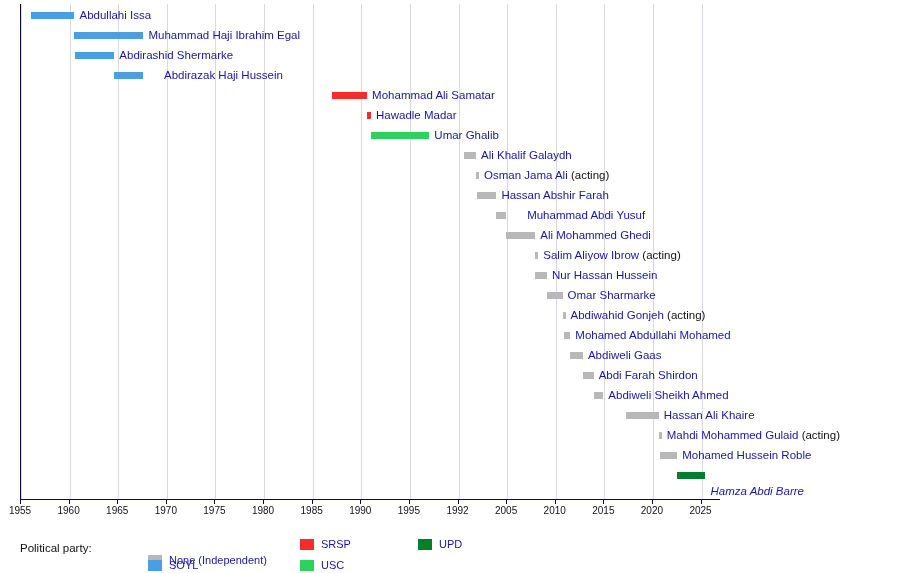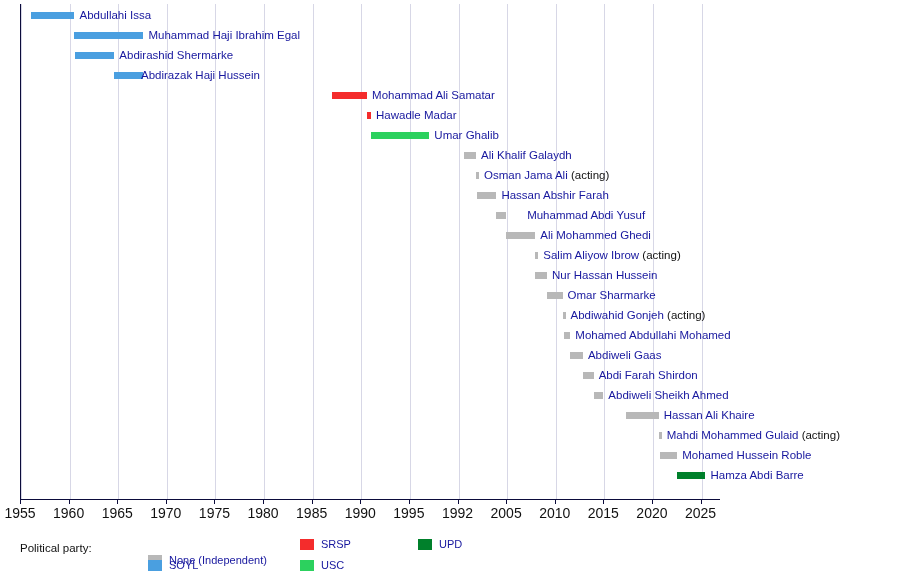--- a/index.html
+++ b/index.html
@@ -58,21 +58,21 @@
   .tick{
     position:absolute;
     top:0;
     width:1px;
     height:4px;
     background:#0b0b3b;
   }
   .ticklabel{
     position:absolute;
     top:5px;
-    font-size:14px;
+    font-size:10px;
     color:#111;
     transform:translateX(-50%);
     white-space:nowrap;
   }
   .legend{
     position:absolute;
     left:20px;
     top:538px;
     width:520px;
     font-size:11px;
@@ -122,21 +122,21 @@
       <div class="gridline" style="left: 583.333px;"></div>
       <div class="gridline" style="left: 631.944px;"></div>
       <div class="gridline" style="left: 680.556px;"></div>
       <div class="bar" style="left: 9.72222px; top: 8px; width: 43.75px; background: rgb(74, 159, 224);"></div>
       <div class="barlabel" style="left: 58.4722px; top: 6px;"><span>Abdullahi Issa</span></div>
       <div class="bar" style="left: 53.4722px; top: 28px; width: 69.0278px; background: rgb(74, 159, 224);"></div>
       <div class="barlabel" style="left: 127.5px; top: 26px;"><span>Muhammad Haji Ibrahim Egal</span></div>
       <div class="bar" style="left: 54.4444px; top: 48px; width: 38.8889px; background: rgb(74, 159, 224);"></div>
       <div class="barlabel" style="left: 98.3333px; top: 46px;"><span>Abdirashid Shermarke</span></div>
       <div class="bar" style="left: 93.3333px; top: 68px; width: 29.1667px; background: rgb(74, 159, 224);"></div>
-      <div class="barlabel" style="left: 120px; top: 66px; text-align: right;"><span>Abdirazak Haji Hussein</span></div>
+      <div class="barlabel" style="left: 143px; top: 66px; text-align: right;"><span>Abdirazak Haji Hussein</span></div>
       <div class="bar" style="left: 311.111px; top: 88px; width: 35px; background: rgb(244, 44, 44);"></div>
       <div class="barlabel" style="left: 351.111px; top: 86px;"><span>Mohammad Ali Samatar</span></div>
       <div class="bar" style="left: 346.111px; top: 108px; width: 3.88889px; background: rgb(244, 44, 44);"></div>
       <div class="barlabel" style="left: 355px; top: 106px;"><span>Hawadle Madar</span></div>
       <div class="bar" style="left: 350px; top: 128px; width: 58.3333px; background: rgb(44, 209, 94);"></div>
       <div class="barlabel" style="left: 413.333px; top: 126px;"><span>Umar Ghalib</span></div>
       <div class="bar" style="left: 443.333px; top: 148px; width: 11.6667px; background: rgb(184, 184, 184);"></div>
       <div class="barlabel" style="left: 460px; top: 146px;"><span>Ali Khalif Galaydh</span></div>
       <div class="bar" style="left: 455px; top: 168px; width: 3px; background: rgb(184, 184, 184);"></div>
       <div class="barlabel" style="left: 463px; top: 166px;"><span>Osman Jama Ali</span><span class="acting"> (acting)</span></div>
@@ -162,21 +162,21 @@
       <div class="barlabel" style="left: 577.639px; top: 366px;"><span>Abdi Farah Shirdon</span></div>
       <div class="bar" style="left: 572.639px; top: 388px; width: 9.72222px; background: rgb(184, 184, 184);"></div>
       <div class="barlabel" style="left: 587.361px; top: 386px;"><span>Abdiweli Sheikh Ahmed</span></div>
       <div class="bar" style="left: 604.722px; top: 408px; width: 33.0556px; background: rgb(184, 184, 184);"></div>
       <div class="barlabel" style="left: 642.778px; top: 406px;"><span>Hassan Ali Khaire</span></div>
       <div class="bar" style="left: 637.778px; top: 428px; width: 3px; background: rgb(184, 184, 184);"></div>
       <div class="barlabel" style="left: 645.778px; top: 426px;"><span>Mahdi Mohammed Gulaid</span><span class="acting"> (acting)</span></div>
       <div class="bar" style="left: 638.75px; top: 448px; width: 17.5px; background: rgb(184, 184, 184);"></div>
       <div class="barlabel" style="left: 661.25px; top: 446px;"><span>Mohamed Hussein Roble</span></div>
       <div class="bar" style="left: 656.25px; top: 468px; width: 28.1944px; background: rgb(0, 128, 43);"></div>
-      <div class="barlabel" style="left: 689.444px; top: 466px;"><span>Hamza Abdi Barre</span></div>
+      <div class="barlabel" style="left: 689.444px; top: 482px; font-style: italic;"><span>Hamza Abdi Barre</span></div>
     </div>
 
   <div class="xticks" id="xticks">
       <div class="tick" style="left: 0px;"></div>
       <div class="ticklabel" style="left: 0px;">1955</div>
       <div class="tick" style="left: 48.6111px;"></div>
       <div class="ticklabel" style="left: 48.6111px;">1960</div>
       <div class="tick" style="left: 97.2222px;"></div>
       <div class="ticklabel" style="left: 97.2222px;">1965</div>
       <div class="tick" style="left: 145.833px;"></div>

